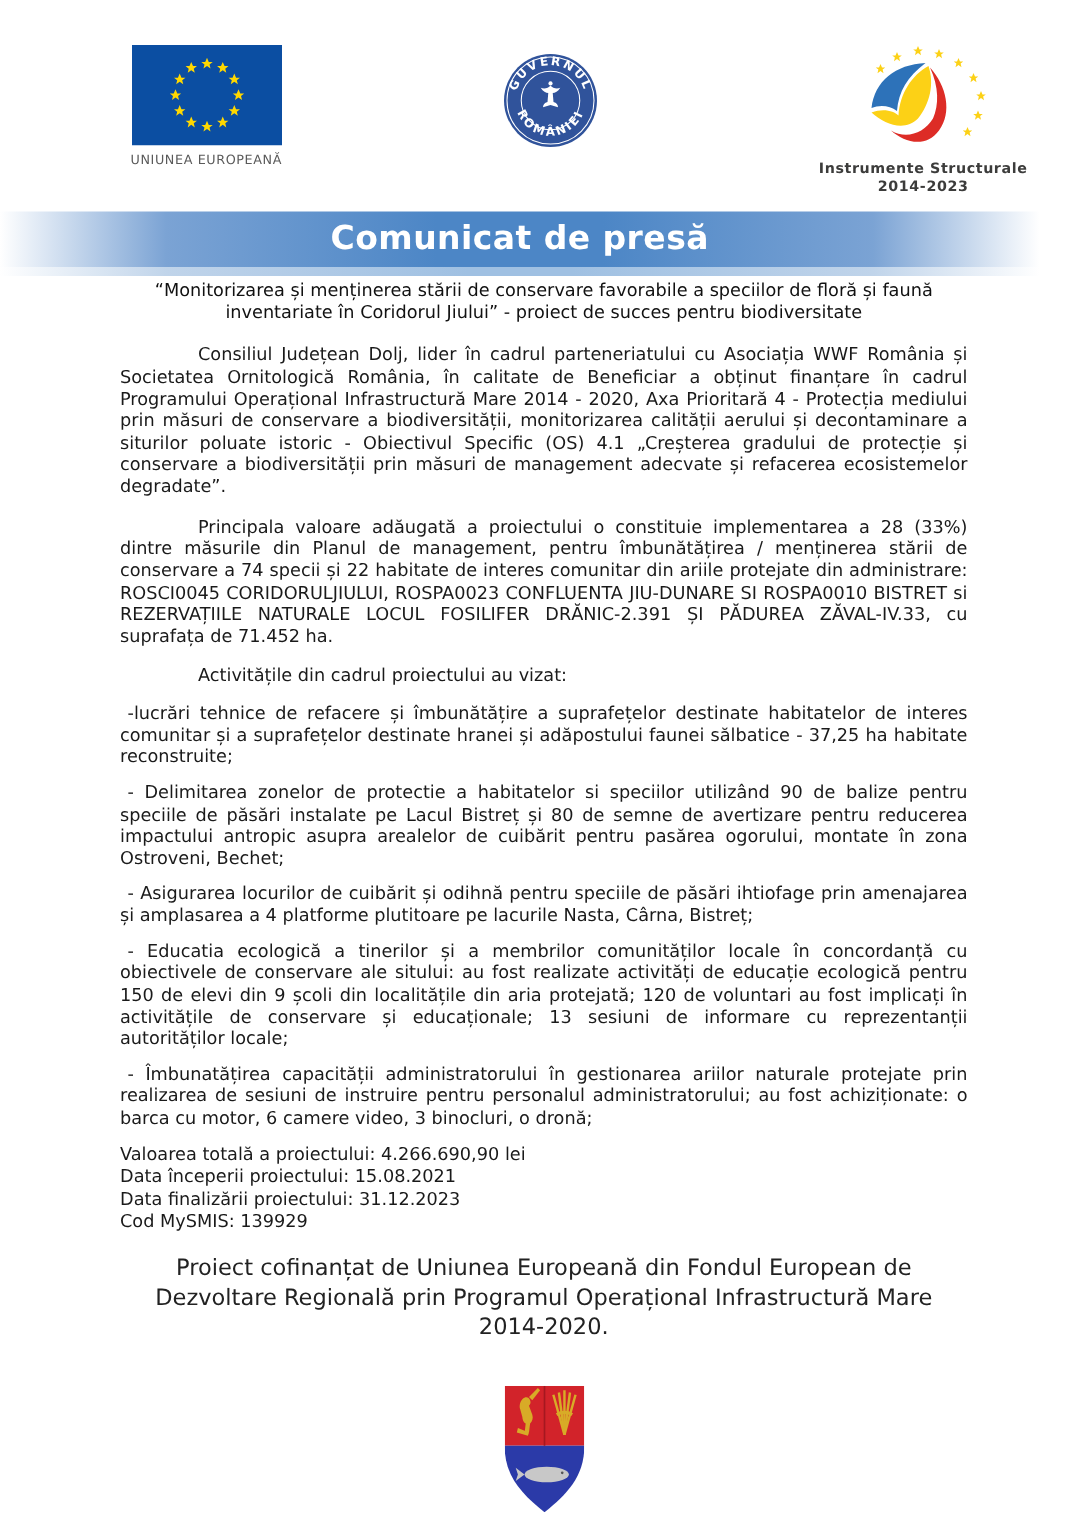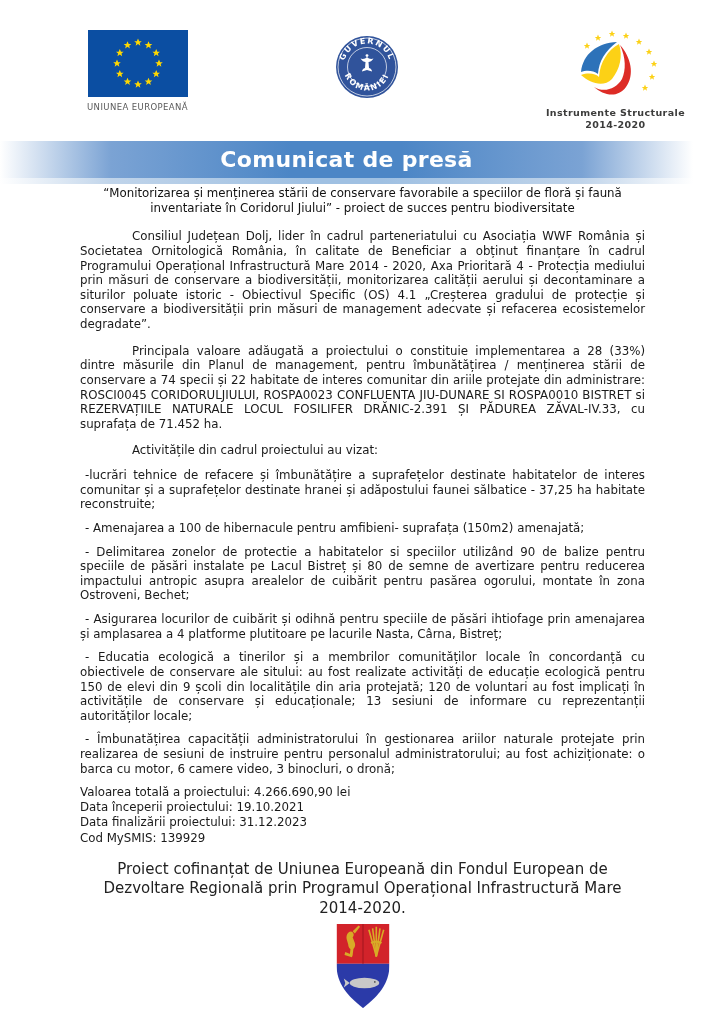--- a/index.html
+++ b/index.html
@@ -133,49 +133,48 @@
           <use href="#star2" x="49" y="4"></use>
           <use href="#star2" x="63" y="6"></use>
           <use href="#star2" x="76" y="12"></use>
           <use href="#star2" x="86" y="22"></use>
           <use href="#star2" x="91" y="34"></use>
           <use href="#star2" x="89" y="47"></use>
           <use href="#star2" x="82" y="58"></use>
         </g>
       </svg>
       <div class="logo-caption bold">Instrumente Structurale</div>
-      <div class="logo-caption bold" style="margin-top:0;">2014-2020</div>
+      <div class="logo-caption bold" style="margin-top:0;">2014-2023</div>
     </div>
   </div>
 
   <div class="banner">
     <div class="banner-main">
       <h1>Comunicat de presă</h1>
     </div>
     <div class="banner-stripe"></div>
   </div>
 
   <div class="content">
     <div class="subtitle">“Monitorizarea și menținerea stării de conservare favorabile a speciilor de floră și faună inventariate în Coridorul Jiului” - proiect de succes pentru biodiversitate</div>
 
     <div class="para">Consiliul Județean Dolj, lider în cadrul parteneriatului cu Asociația WWF România și Societatea Ornitologică România, în calitate de Beneficiar a obținut finanțare în cadrul Programului Operațional Infrastructură Mare 2014 - 2020, Axa Prioritară 4 - Protecția mediului prin măsuri de conservare a biodiversității, monitorizarea calității aerului și decontaminare a siturilor poluate istoric - Obiectivul Specific (OS) 4.1 „Creșterea gradului de protecție și conservare a biodiversității prin măsuri de management adecvate și refacerea ecosistemelor degradate”.</div>
     <div class="para">Principala valoare adăugată a proiectului o constituie implementarea a 28 (33%) dintre măsurile din Planul de management, pentru îmbunătățirea / menținerea stării de conservare a 74 specii și 22 habitate de interes comunitar din ariile protejate din administrare: ROSCI0045 CORIDORULJIULUI, ROSPA0023 CONFLUENTA JIU-DUNARE SI ROSPA0010 BISTRET si REZERVAȚIILE NATURALE LOCUL FOSILIFER DRĂNIC-2.391 ȘI PĂDUREA ZĂVAL-IV.33, cu suprafața de 71.452 ha.</div>
 
     <div class="activities-intro">Activitățile din cadrul proiectului au vizat:</div>
 
     <div class="bullet">-lucrări tehnice de refacere și îmbunătățire a suprafețelor destinate habitatelor de interes comunitar și a suprafețelor destinate hranei și adăpostului faunei sălbatice - 37,25 ha habitate reconstruite;</div>
-    <div class="bullet">- Amenajarea a 100 de hibernacule pentru amfibieni- suprafața (150m2) amenajată;</div>
     <div class="bullet">- Delimitarea zonelor de protectie a habitatelor si speciilor utilizând 90 de balize pentru speciile de păsări instalate pe Lacul Bistreț și 80 de semne de avertizare pentru reducerea impactului antropic asupra arealelor de cuibărit pentru pasărea ogorului, montate în zona Ostroveni, Bechet;</div>
     <div class="bullet">- Asigurarea locurilor de cuibărit și odihnă pentru speciile de păsări ihtiofage prin amenajarea și amplasarea a 4 platforme plutitoare pe lacurile Nasta, Cârna, Bistreț;</div>
     <div class="bullet">- Educatia ecologică a tinerilor și a membrilor comunităților locale în concordanță cu obiectivele de conservare ale sitului: au fost realizate activități de educație ecologică pentru 150 de elevi din 9 școli din localitățile din aria protejată; 120 de voluntari au fost implicați în activitățile de conservare și educaționale; 13 sesiuni de informare cu reprezentanții autorităților locale;</div>
     <div class="bullet">- Îmbunatățirea capacității administratorului în gestionarea ariilor naturale protejate prin realizarea de sesiuni de instruire pentru personalul administratorului; au fost achiziționate:  o barca cu motor, 6 camere video, 3 binocluri, o dronă;</div>
 
     <div class="details">
       <div>Valoarea totală a proiectului: 4.266.690,90 lei</div>
-      <div>Data începerii proiectului: 19.10.2021</div>
+      <div>Data începerii proiectului: 15.08.2021</div>
       <div>Data finalizării proiectului: 31.12.2023</div>
       <div>Cod MySMIS: 139929</div>
     </div>
 
     <div class="footer-note">Proiect cofinanțat de Uniunea Europeană din Fondul European de Dezvoltare Regională  prin Programul Operațional Infrastructură Mare 2014-2020.</div>
   </div>
 
   <div class="coat">
     <svg width="74" height="96" viewBox="0 0 100 130">
       <defs>

